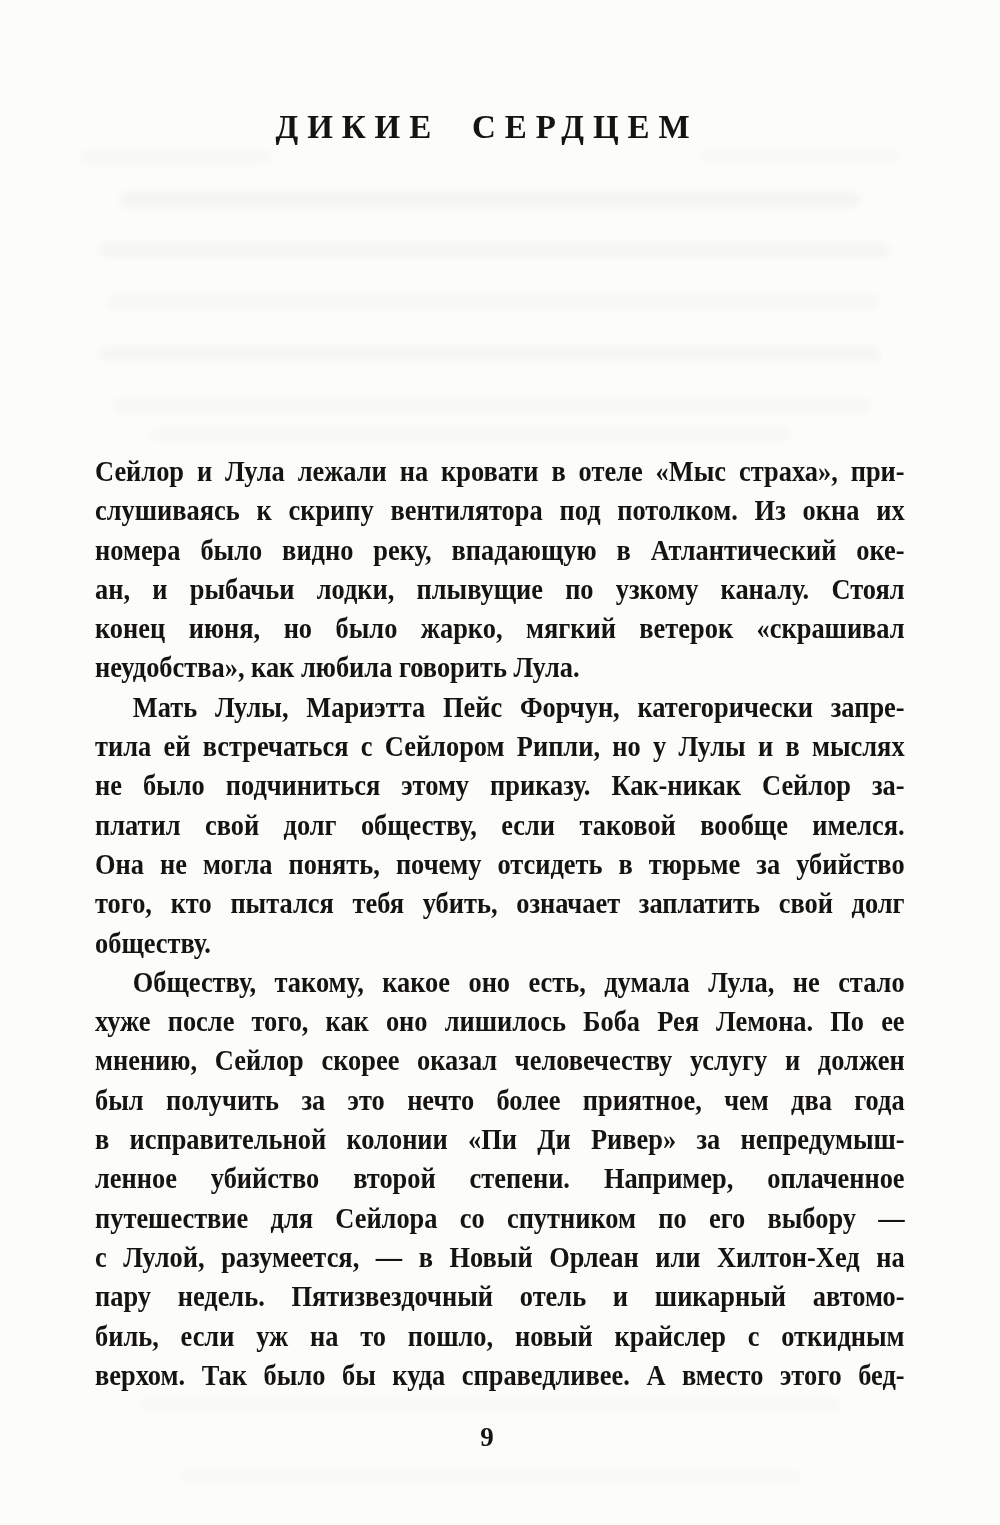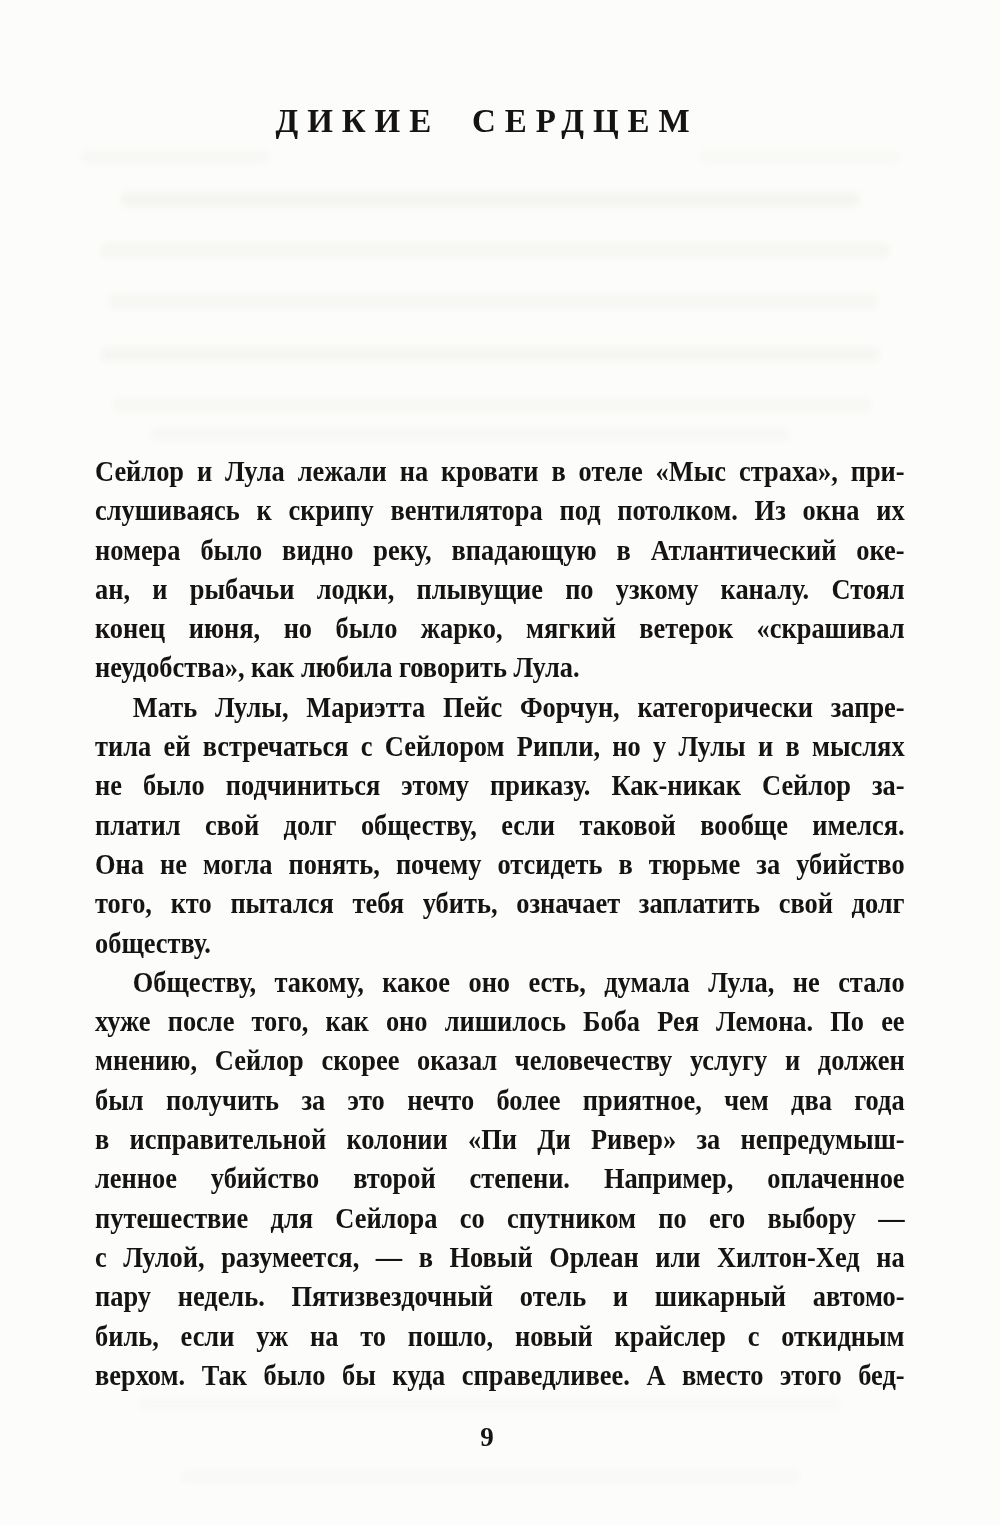--- a/index.html
+++ b/index.html
@@ -16,21 +16,21 @@
     width:1000px;
     height:1525px;
     margin:0 auto;
     background:var(--paper);
     color:var(--ink);
     overflow:hidden;
   }
   
   .chapter-header{
     position:absolute;
-    top:103px;
+    top:109px;
     left:0;
     width:974px; 
     text-align:center;
   }
   .chapter-header h1{
     margin:0;
     font-size:33px;
     line-height:1.1;
     font-weight:700;
     letter-spacing:0.27em;

